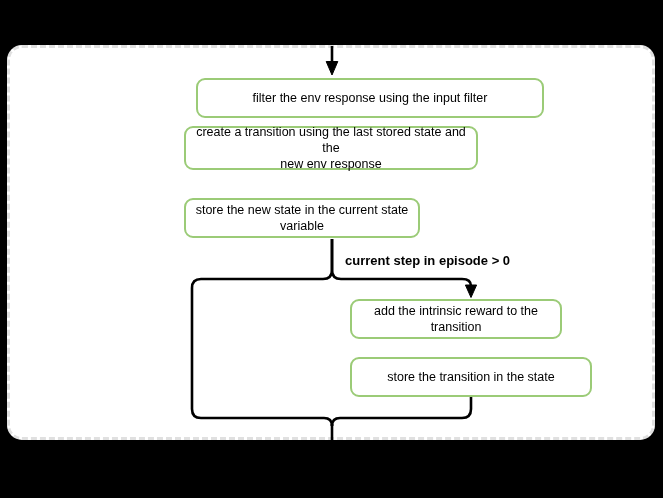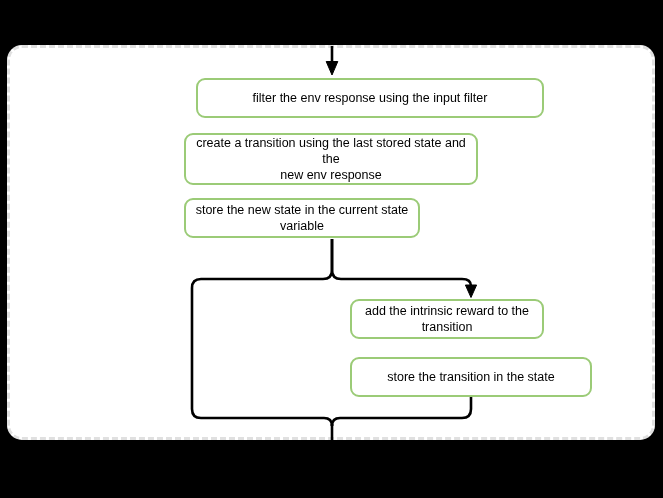--- a/index.html
+++ b/index.html
@@ -67,23 +67,23 @@
     justify-content: center;
     text-align: center;
     font-size: 12.5px;
     line-height: 1.3;
     color: var(--text);
     z-index: 2;
     padding: 2px 8px;
   }
   .node span { white-space: pre-line; }
   .node-1 { left: 184px; top: 78px;  width: 348px; height: 40px; margin-left: 12px; }
-  .node-2 { left: 184px; top: 133px; width: 294px; height: 52px; }
+  .node-2 { left: 184px; top: 126px; width: 294px; height: 44px; }
   .node-3 { left: 184px; top: 198px; width: 236px; height: 40px; }
-  .node-4 { left: 350px; top: 299px; width: 194px; height: 40px; }
+  .node-4 { left: 350px; top: 299px; width: 212px; height: 40px; }
   .node-5 { left: 350px; top: 357px; width: 242px; height: 40px; }
   .branch-label {
     position: absolute;
     left: 345px; top: 253px;
     font-size: 13px;
     font-weight: bold;
     color: var(--text);
     z-index: 3;
     white-space: nowrap;
   }
@@ -117,20 +117,21 @@
 
   <div class="node node-2">
     <span>create a transition using the last stored state and the
 new env response</span>
   </div>
 
   <div class="node node-3">
     <span>store the new state in the current state variable</span>
   </div>
 
+  <div class="branch-label">current step in episode &gt; 0</div>
 
   <div class="node node-4">
     <span>add the intrinsic reward to the transition</span>
   </div>
 
   <div class="node node-5">
     <span>store the transition in the state</span>
   </div>
 
 </div>

